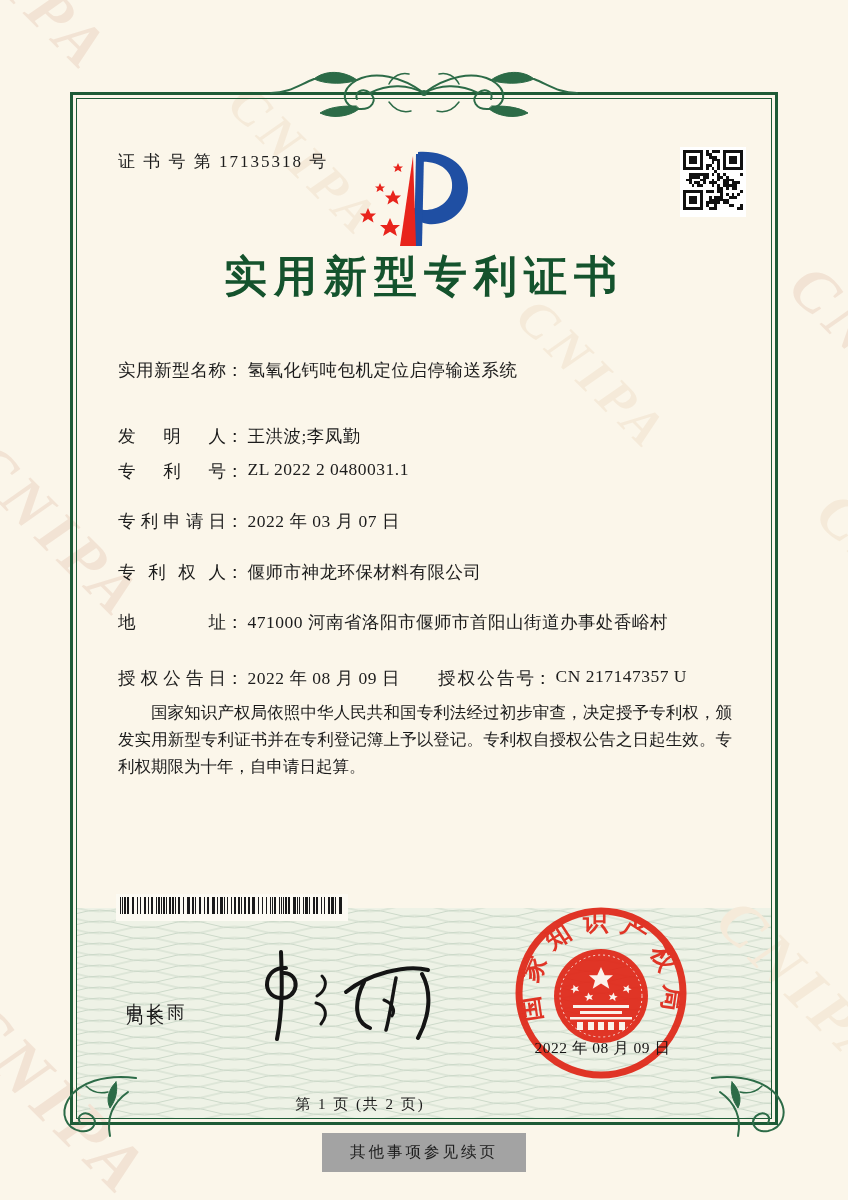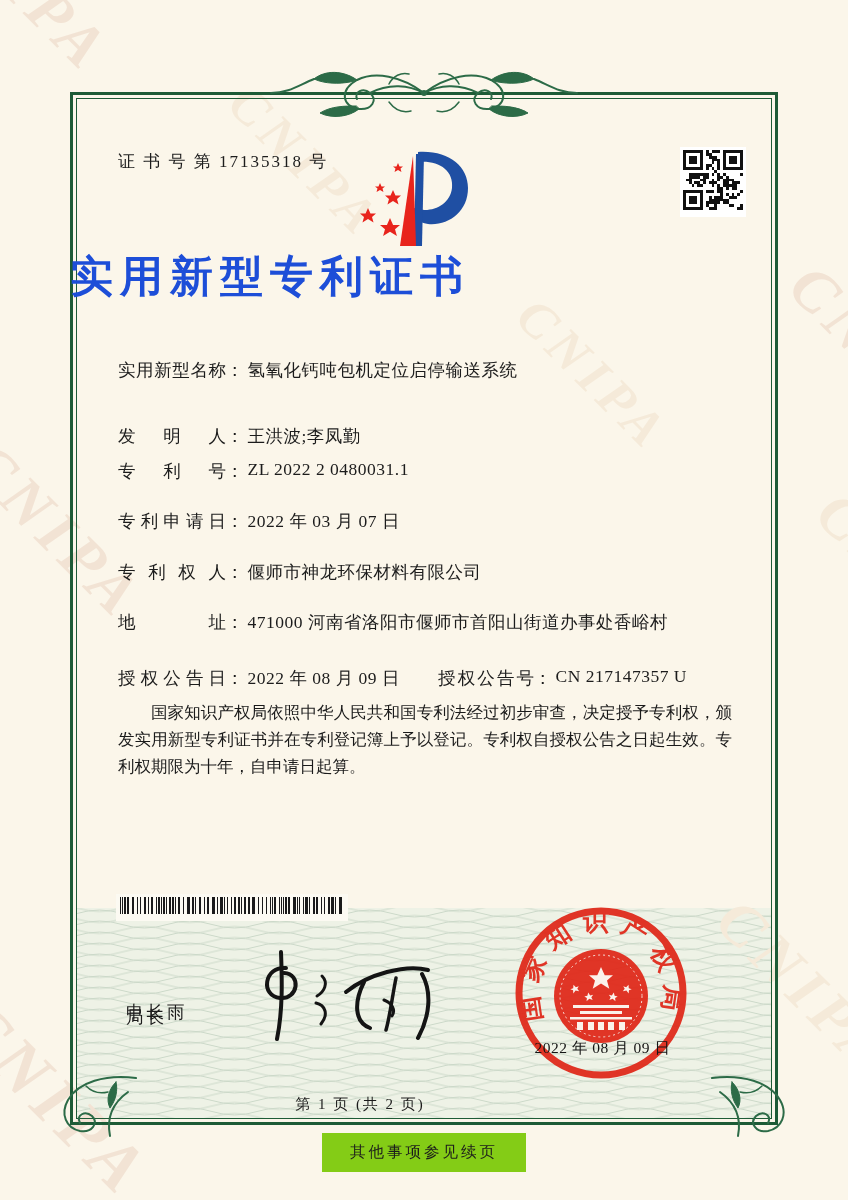--- a/index.html
+++ b/index.html
@@ -35,22 +35,22 @@
   .ornament-top { position:absolute; left:269px; top:62px; z-index:4; }
   .ornament-corner { position:absolute; z-index:4; }
   
   .waves { position:absolute; left:77px; top:908px; z-index:1; }
   
   .abs { position:absolute; z-index:5; }
   .cert-no { left:118px; top:150px; font-size:17px; letter-spacing:2px; }
   .logo { left:356px; top:140px; }
   .qr-box { left:680px; top:147px; background:#ffffff; padding:3px; }
   .title {
-    left:70px; top:248px; width:708px; text-align:left;
-    font-size:43px; font-weight:600; letter-spacing:7px; color:#1d4ed8;
+    left:70px; top:248px; width:708px; text-align:center;
+    font-size:43px; font-weight:600; letter-spacing:7px; color:#14532d;
   }
   .field-row { left:118px; width:620px; font-size:17.5px; display:flex; }
   .flabel { display:inline-block; width:108px; text-align:justify; text-align-last:justify; flex:none; }
   .fcolon { flex:none; }
   .fvalue { margin-left:4px; letter-spacing:0.5px; white-space:nowrap; }
   .pair2 { position:absolute; left:320px; top:0; display:flex; }
   .body-text {
     left:118px; top:699px; width:614px;
     font-size:16.5px; line-height:27px; text-align:justify; color:#1a1a1a;
   }
@@ -59,21 +59,21 @@
   .signer { left:126px; font-size:17.5px; letter-spacing:3px; }
   .signature { left:246px; top:948px; }
   .seal { left:508px; top:900px; z-index:5; }
   .seal-date {
     left:505px; top:1038px; width:195px; text-align:center;
     font-size:15.5px; color:#141414; letter-spacing:0.5px; z-index:6;
   }
   .page-info { left:70px; top:1095px; width:580px; text-align:center; font-size:15px; letter-spacing:2px; }
   .footer-note {
     left:424px; top:1133px; transform:translateX(-50%);
-    background:#84cc16; padding:9px 28px;
+    background:#a3a3a3; padding:9px 28px;
     font-size:15.5px; letter-spacing:3px; z-index:5;
   }
 </style>
 </head>
 <body>
 
 <div class="wm" style="left:-88px; top:-52px;">CNIPA</div>
 <div class="wm small faint" style="left:210px; top:132px;">CNIPA</div>
 <div class="wm small faint" style="left:498px; top:345px;">CNIPA</div>
 <div class="wm" style="left:768px; top:318px;">CNIPA</div>

